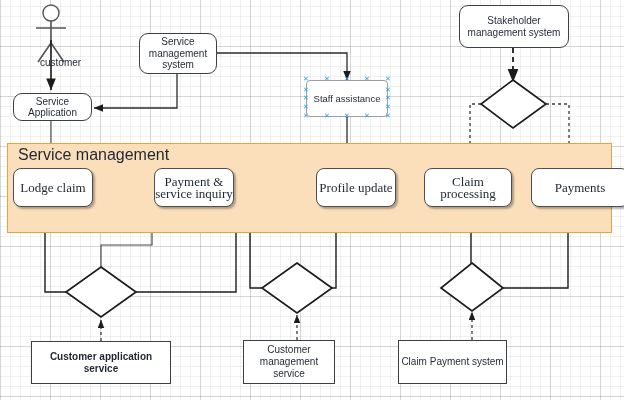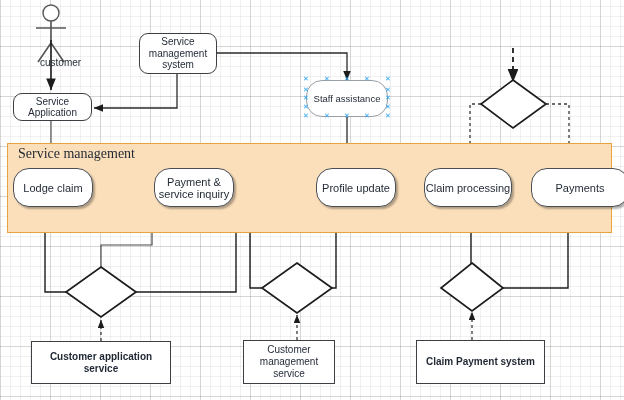--- a/index.html
+++ b/index.html
@@ -22,40 +22,41 @@
     position:absolute;
     box-sizing:border-box;
     display:flex;align-items:center;justify-content:center;
     text-align:center;
     color:#1f2733;
     background:#ffffff;
     border:1.2px solid #3c3f44;
   }
   .rnd{border-radius:9px;}
   .proc{
-    border-radius:16px;
+    border-radius:8px;
     border:1.1px solid #4b4f55;
     box-shadow:2px 2px 2px rgba(0,0,0,0.30);
-    font-size:11px;
+    font-size:13px;
     line-height:12px;
+    font-family:Liberation Serif, serif;
   }
   .ext{font-size:10px;line-height:11.5px;}
   .sq{border:1.3px solid #3c3f44;border-radius:0;font-size:10px;line-height:12px;}
   .bold{font-weight:bold;font-size:10px;}
   #band{
     position:absolute;left:7px;top:143px;width:605px;height:90px;
     background:#fbdfba;border:1.6px solid #e8a33d;box-sizing:border-box;
   }
   #bandlabel{
-    position:absolute;left:18px;top:146px;font-size:14px;color:#1f2733;font-family:Liberation Serif, serif;
+    position:absolute;left:18px;top:146px;font-size:16px;color:#1f2733;
   }
   #custlabel{position:absolute;left:40px;top:57px;font-size:10px;color:#1f2733;}
   .selbox{
     position:absolute;box-sizing:border-box;
-    border:1px solid #9aa0a6;border-radius:16px;background:#fff;
+    border:1px solid #9aa0a6;border-radius:4px;background:#fff;
     font-size:9.5px;color:#1f2733;
     display:flex;align-items:center;justify-content:center;
   }
   .handle{
     position:absolute;width:5px;height:5px;color:#29a3f5;
     font-size:7px;line-height:5px;font-family:"DejaVu Sans",sans-serif;
     text-align:center;
   }
 </style>
 </head>
@@ -137,20 +138,26 @@
   </div>
 
   <div class="node rnd ext" style="left:139px;top:33px;width:78px;height:41px;">
     <div>
       <div>Service</div>
       <div>management</div>
       <div>system</div>
     </div>
   </div>
 
+  <div class="node rnd ext" style="left:459px;top:5px;width:110px;height:43px;">
+    <div>
+      <div>Stakeholder</div>
+      <div>management system</div>
+    </div>
+  </div>
 
   <div class="selbox" style="left:306px;top:80px;width:82px;height:37px;">
     <span>Staff assistance</span>
   </div>
   <div>
     <div class="handle" style="left:303px;top:77px;">✕</div>
     <div class="handle" style="left:324px;top:77px;">✕</div>
     <div class="handle" style="left:344px;top:77px;">✕</div>
     <div class="handle" style="left:364px;top:77px;">✕</div>
     <div class="handle" style="left:385px;top:77px;">✕</div>
@@ -195,17 +202,17 @@
     <span>Customer application service</span>
   </div>
 
   <div class="node sq" style="left:243px;top:340px;width:92px;height:44px;">
     <div>
       <div>Customer management</div>
       <div>service</div>
     </div>
   </div>
 
-  <div class="node sq" style="left:416px;top:340px;width:129px;height:44px;font-weight:bold;">
+  <div class="node sq" style="left:398px;top:340px;width:109px;height:44px;">
     <span>Claim Payment system</span>
   </div>
 
 </div>
 
 </body></html>

